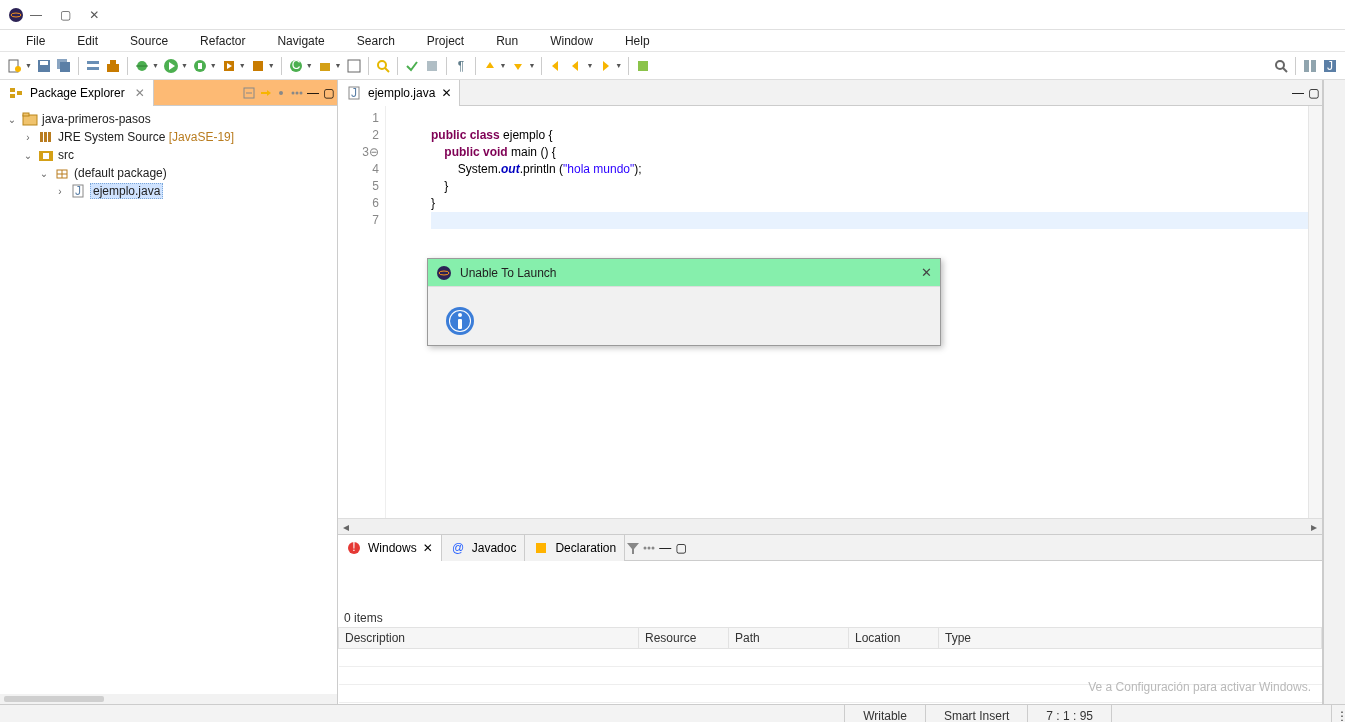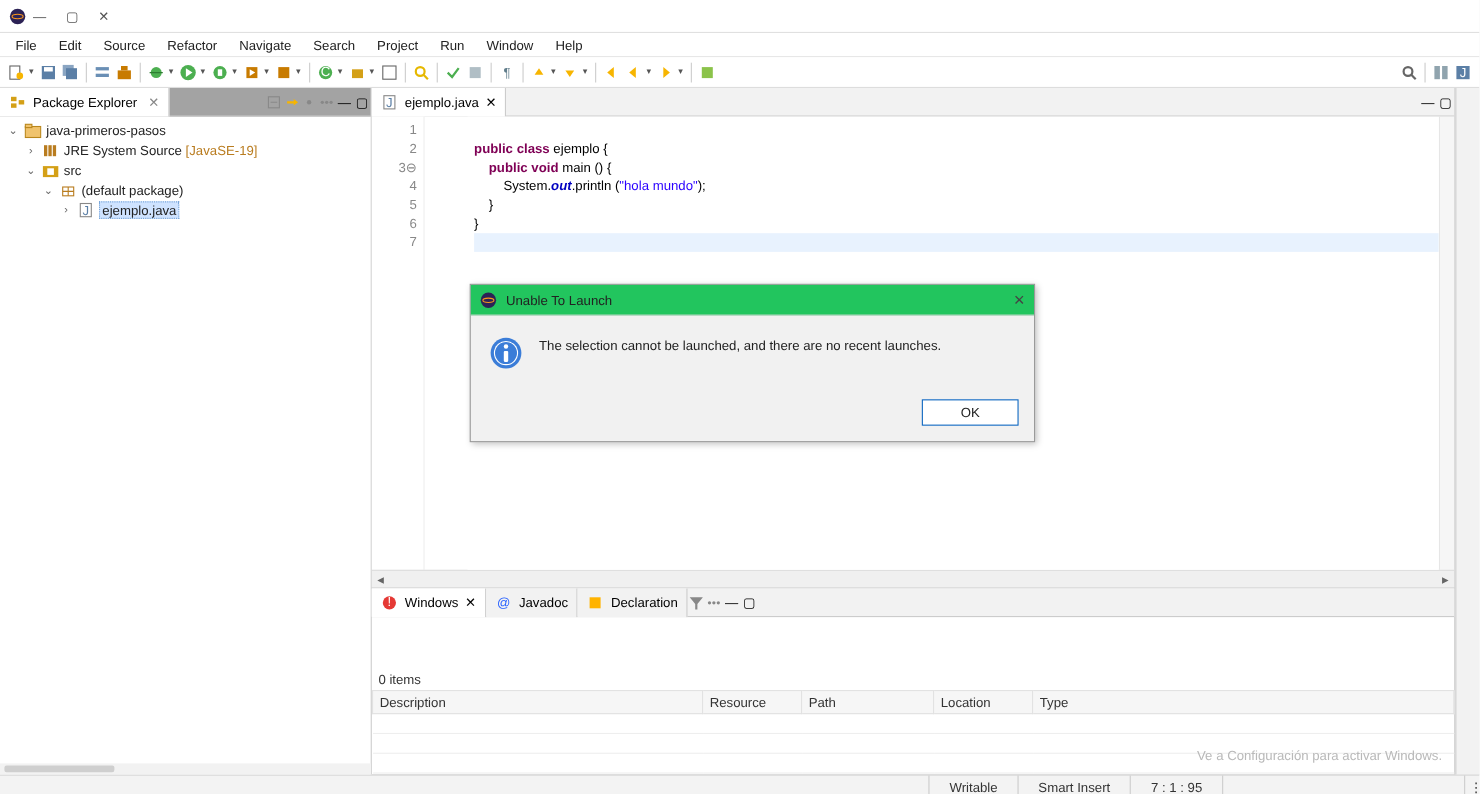--- a/index.html
+++ b/index.html
@@ -7,36 +7,36 @@
 
 
 .titlebar { height: 30px; background: #fff; display: flex; align-items: center; padding: 0 8px; border-bottom: 1px solid #e0e0e0; }
 .titlebar .logo { width: 16px; height: 16px; margin-right: 6px; }
 .titlebar .title { flex: 1; color: #333; }
 .titlebar .winbtns { display: flex; gap: 18px; color: #555; }
 .titlebar .winbtns span { cursor: default; }
 
 
 .menubar { height: 22px; background: #fff; display: flex; align-items: center; padding: 0 6px; gap: 4px; border-bottom: 1px solid #e5e5e5; }
-.menubar span { padding: 2px 8px; color: #222; }
+.menubar span { padding: 2px 8px; color: #222; margin-left: 12px; }
 
 
 .toolbar { height: 28px; background: #fff; display: flex; align-items: center; padding: 0 6px; gap: 2px; border-bottom: 1px solid #ddd; }
 .tbicon { width: 18px; height: 18px; display: inline-flex; align-items: center; justify-content: center; }
 .tbsep { width: 1px; height: 18px; background: #ccc; margin: 0 3px; }
 .tbicon svg { width: 16px; height: 16px; }
 .tbdrop { font-size: 7px; color: #555; margin-left: -1px; margin-right: 1px; }
 .toolbar .spacer { flex: 1; }
 
 
 .mainrow { display: flex; height: calc(722px - 30px - 22px - 28px - 18px); background: #fff; }
 
 
 .explorer { width: 338px; border-right: 1px solid #ccc; display: flex; flex-direction: column; background: #fff; }
-.viewtabs { height: 26px; display: flex; align-items: center; border-bottom: 1px solid #ccc; background: #a3a3a3; }
+.viewtabs { height: 26px; display: flex; align-items: center; border-bottom: 1px solid #ccc; background: #fdba74; }
 .viewtab { height: 26px; display: flex; align-items: center; padding: 0 8px; background: #fff; border-right: 1px solid #ccc; gap: 6px; }
 .viewtab.active { background: #fff; }
 .viewtab .close { color: #888; margin-left: 4px; }
 .viewtabs .vtspacer { flex: 1; }
 .vticon { width: 16px; height: 16px; display: inline-flex; align-items: center; justify-content: center; }
 .tree { flex: 1; padding: 4px 2px; overflow: auto; }
 .treeitem { display: flex; align-items: center; height: 18px; gap: 4px; padding-left: 4px; color: #222; }
 .treeitem .tw { width: 12px; text-align: center; color: #666; font-size: 10px; }
 .treeitem .ic { width: 16px; height: 16px; display: inline-flex; align-items: center; justify-content: center; }
 .treeitem .lbl { white-space: nowrap; }
@@ -73,21 +73,21 @@
 .ptable th { text-align: left; font-weight: normal; background: #f6f6f6; border: 1px solid #e2e2e2; padding: 3px 6px; color: #333; }
 .ptable td { border-bottom: 1px solid #eee; height: 18px; }
 
 
 .statusbar { height: 23px; background: #f3f3f3; border-top: 1px solid #ccc; display: flex; align-items: center; font-size: 11px; color: #333; }
 .statusbar .cell { padding: 0 18px; border-left: 1px solid #ccc; height: 100%; display: flex; align-items: center; }
 .statusbar .flex { flex: 1; }
 
 
 .dialog { position: absolute; left: 427px; top: 258px; width: 514px; background: #f1f1f1; border: 1px solid #9a9a9a; box-shadow: 2px 2px 6px rgba(0,0,0,.25); }
-.dlg-titlebar { height: 28px; background: #22c55e; display: flex; align-items: center; padding: 0 8px; border-bottom: 1px solid #ddd; }
+.dlg-titlebar { height: 28px; background: #86efac; display: flex; align-items: center; padding: 0 8px; border-bottom: 1px solid #ddd; }
 .dlg-titlebar .dlgicon { width: 16px; height: 16px; margin-right: 8px; }
 .dlg-titlebar .dlgtitle { flex: 1; color: #222; }
 .dlg-titlebar .dlgclose { color: #444; font-size: 13px; }
 .dlg-body { display: flex; padding: 18px 16px 8px 16px; gap: 14px; }
 .dlg-infoicon { width: 32px; height: 32px; flex-shrink: 0; }
 .dlg-msg { color: #222; padding-top: 2px; }
 .dlg-buttons { display: flex; justify-content: flex-end; padding: 18px 14px 14px; }
 .dlg-btn { width: 88px; height: 24px; background: #fff; border: 1px solid #0a64bf; color: #222; display: flex; align-items: center; justify-content: center; }
 
 
@@ -562,24 +562,18 @@
   <div class="dlg-body">
     <span class="dlg-infoicon">
       <svg viewBox="0 0 32 32">
           <circle cx="16" cy="16" r="14" fill="#3b7dd8"></circle>
           <circle cx="16" cy="16" r="11" fill="#fff"></circle>
           <circle cx="16" cy="16" r="10" fill="#3b7dd8"></circle>
           <circle cx="16" cy="10" r="2" fill="#fff"></circle>
           <rect x="14" y="14" width="4" height="10" rx="1" fill="#fff"></rect>
         </svg>
     </span>
-    <div class="dlg-msg">The selection cannot be launched, and there are no recent launches.</div>
-  </div>
-  <div class="dlg-buttons">
-    <div class="dlg-btn">
-        <span>OK</span>
-      </div>
   </div>
 </div>
 
 <div class="watermark">
   <div class="l2">Ve a Configuración para activar Windows.</div>
 </div>
 
 </body></html>

